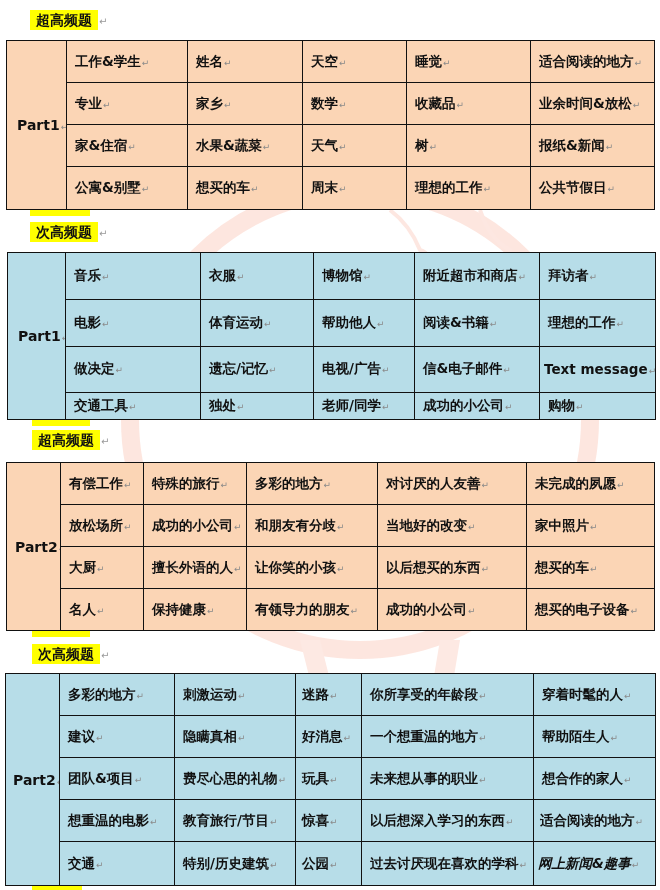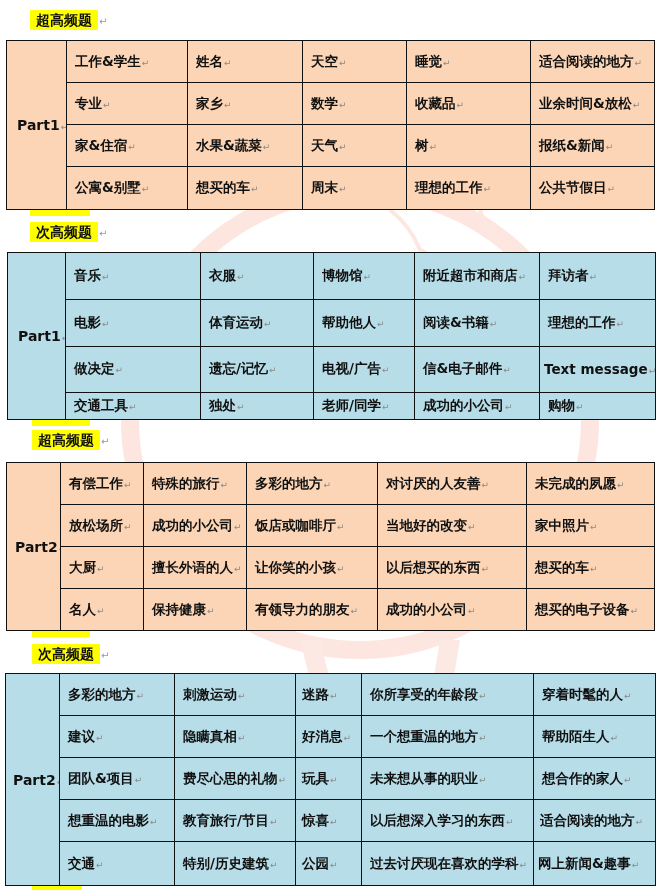--- a/index.html
+++ b/index.html
@@ -159,21 +159,21 @@
     <td class="part" rowspan="4" style="padding-left:8px;"><span>Part2</span><span class="pm">↵</span></td>
     <td><span>有偿工作</span><span class="pm">↵</span></td>
     <td><span>特殊的旅行</span><span class="pm">↵</span></td>
     <td><span>多彩的地方</span><span class="pm">↵</span></td>
     <td><span>对讨厌的人友善</span><span class="pm">↵</span></td>
     <td><span>未完成的夙愿</span><span class="pm">↵</span></td>
   </tr>
   <tr style="height:42px">
     <td><span>放松场所</span><span class="pm">↵</span></td>
     <td><span>成功的小公司</span><span class="pm">↵</span></td>
-    <td><span>饭店或咖啡厅</span><span class="pm">↵</span></td>
+    <td><span>和朋友有分歧</span><span class="pm">↵</span></td>
     <td><span>当地好的改变</span><span class="pm">↵</span></td>
     <td><span>家中照片</span><span class="pm">↵</span></td>
   </tr>
   <tr style="height:42px">
     <td><span>大厨</span><span class="pm">↵</span></td>
     <td><span>擅长外语的人</span><span class="pm">↵</span></td>
     <td><span>让你笑的小孩</span><span class="pm">↵</span></td>
     <td><span>以后想买的东西</span><span class="pm">↵</span></td>
     <td><span>想买的车</span><span class="pm">↵</span></td>
   </tr>
@@ -227,21 +227,21 @@
     <td><span>教育旅行/节目</span><span class="pm">↵</span></td>
     <td style="padding-left:6px;"><span>惊喜</span><span class="pm">↵</span></td>
     <td><span>以后想深入学习的东西</span><span class="pm">↵</span></td>
     <td style="padding-left:6px;"><span>适合阅读的地方</span><span class="pm">↵</span></td>
   </tr>
   <tr style="height:44px">
     <td><span>交通</span><span class="pm">↵</span></td>
     <td><span>特别/历史建筑</span><span class="pm">↵</span></td>
     <td style="padding-left:6px;"><span>公园</span><span class="pm">↵</span></td>
     <td><span>过去讨厌现在喜欢的学科</span><span class="pm">↵</span></td>
-    <td style="padding-left:4px;"><span>网上新闻&amp;趣事</span><span class="pm">↵</span></td>
+    <td style="padding-left:4px;font-style:italic;"><span>网上新闻&amp;趣事</span><span class="pm">↵</span></td>
   </tr>
 </tbody>
   </table>
 
 <div class="yellow-strip" style="left:30px;top:210px;width:60px;"></div>
 <div class="yellow-strip" style="left:32px;top:420px;width:58px;"></div>
 <div class="yellow-strip" style="left:32px;top:631px;width:58px;"></div>
 <div class="yellow-strip" style="left:32px;top:885px;width:50px;"></div>
 
 </body></html>

